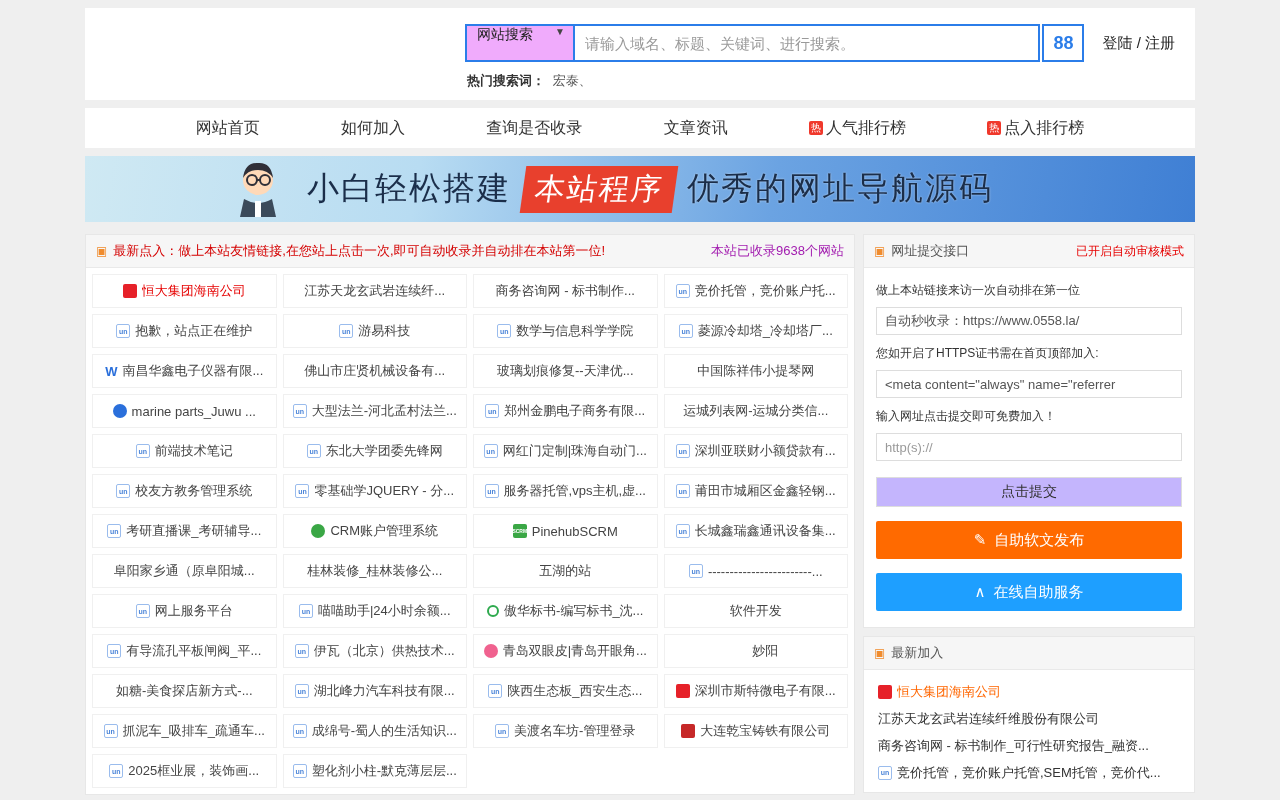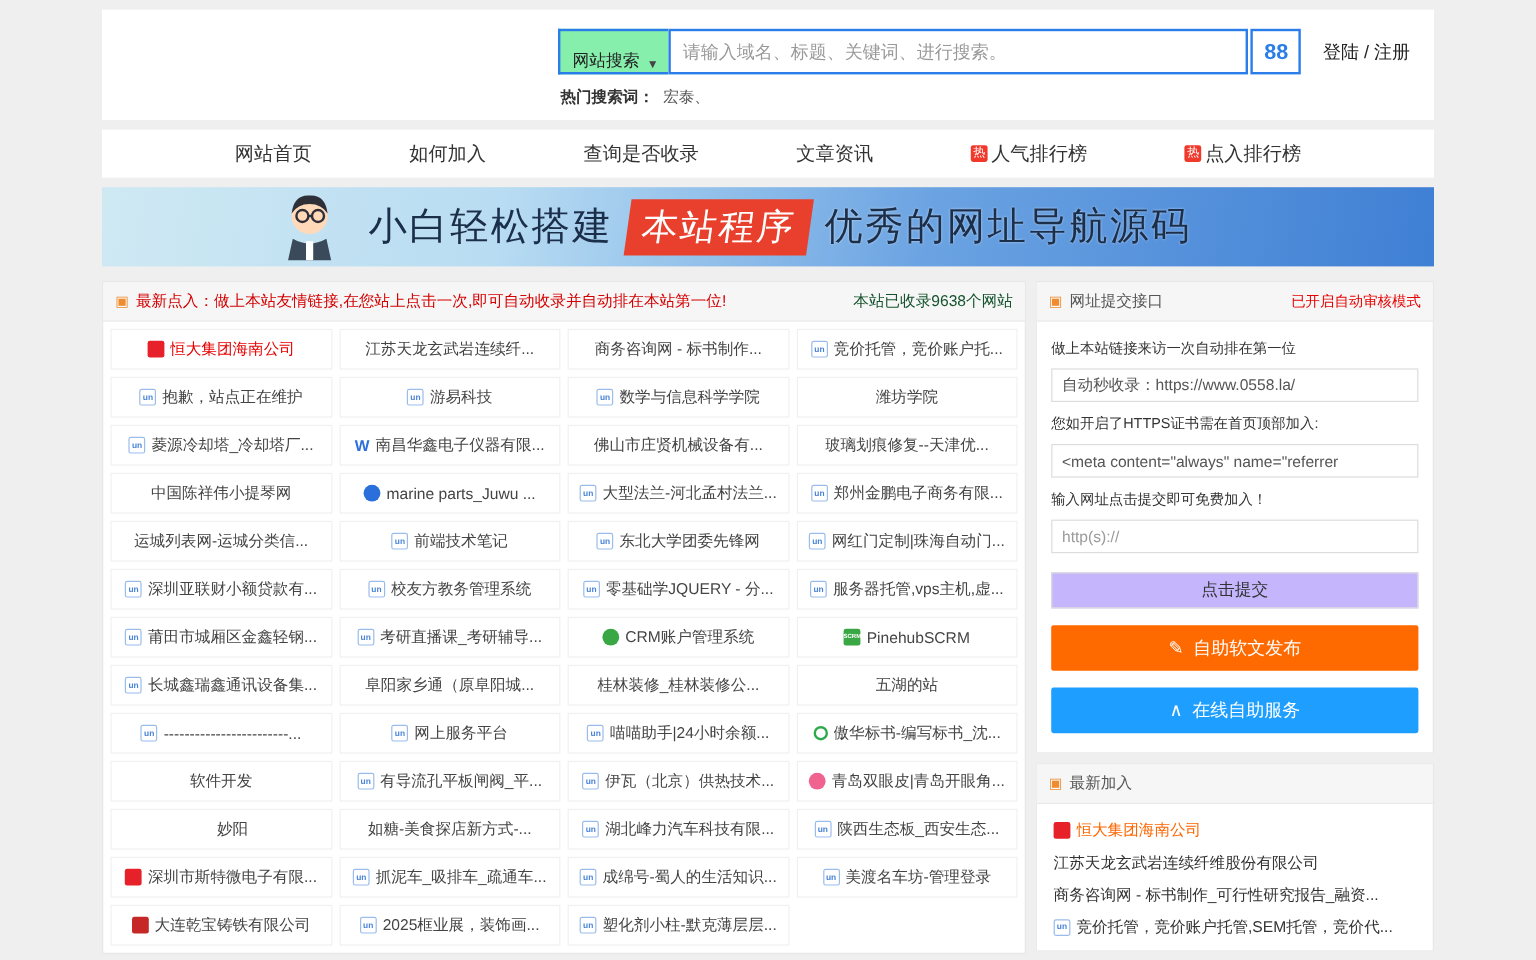--- a/index.html
+++ b/index.html
@@ -6,22 +6,22 @@
   html,body { width:1280px; height:800px; overflow:hidden; }
   body { background:#efefef; font-family:"Liberation Sans","DejaVu Sans",sans-serif; color:#333; }
   a { text-decoration:none; color:inherit; cursor:pointer; }
   .container { width:1110px; margin:0 auto; }
 
   
   .site-header { background:#fff; margin-top:8px; padding:16px 20px 10px; display:flex; }
   .logo { width:360px; height:66px; flex:0 0 360px; }
   .search-area { flex:1; }
   .search-row { display:flex; align-items:stretch; height:38px; }
-  .search-select { display:flex; align-items:flex-end; gap:6px; padding:0 8px 0 10px;
-    border:2px solid #2b7de9; border-right:none; font-size:14px; color:#222; background:#86efac; cursor:pointer; white-space:nowrap; }
+  .search-select { display:flex; align-items:flex-start; gap:22px; padding:0 8px 0 10px;
+    border:2px solid #2b7de9; border-right:none; font-size:14px; color:#222; background:#f0abfc; cursor:pointer; white-space:nowrap; }
   .search-select .arrow { font-size:10px; color:#444; }
   .search-input { flex:1; border:2px solid #2b7de9; padding:0 10px; font-size:15px; color:#333; outline:none; }
   .search-input::placeholder { color:#9a9a9a; }
   .search-btn { width:42px; margin-left:2px; border:2px solid #2b7de9; background:#fff; color:#2b7de9;
     font-size:18px; cursor:pointer;font-weight:bold; }
   .hot-words { margin-top:10px; font-size:13px; color:#333; padding-left:2px; }
   .hot-words .lbl { font-weight:bold; }
   .hot-words .word { color:#555; margin-left:4px; }
   .auth { margin-left:18px; padding-top:10px; font-size:15px; color:#222; white-space:nowrap; }
 
@@ -43,21 +43,21 @@
   .banner .t2 { font-size:32px; color:#1b2e4a; letter-spacing:2px; text-shadow:0 0 2px rgba(255,255,255,.6); }
 
   
   .main { display:flex; gap:8px; margin-top:12px; align-items:flex-start; }
   .card { background:#fff; border:1px solid #e7e7e7; }
   .card-header { height:33px; display:flex; align-items:center; gap:6px; padding:0 10px;
     background:#f6f6f6; border-bottom:1px solid #e9e9e9; font-size:13px; color:#555; }
   .hdr-icon { color:#f08c2e; font-size:12px; }
   .left-col { flex:0 0 770px; }
   .latest-bar-text { color:#d40000; }
-  .site-count { margin-left:auto; color:#14532d; }
+  .site-count { margin-left:auto; color:#a21caf; }
 
   .site-grid { padding:6px; display:grid; grid-template-columns:repeat(4,1fr); gap:6px; }
   .site-cell { height:34px; border:1px solid #f0f0f0; display:flex; align-items:center; justify-content:center;
     padding:0 6px; font-size:13px; color:#444; overflow:hidden; white-space:nowrap; background:#fff; }
   .site-label { overflow:hidden; text-overflow:ellipsis; white-space:nowrap; }
 
   .fav { flex:0 0 auto; margin-right:5px; width:14px; height:14px; display:inline-flex;
     align-items:center; justify-content:center; border-radius:2px; font-size:8px; line-height:1; }
   .fav-un { border:1px solid #9abced; color:#4a84d8; background:#fff; font-size:7px; font-weight:bold; }
   .fav-sq { border-radius:2px; }
@@ -187,23 +187,20 @@
             <span class="fav fav-un">un</span>
             <span class="site-label">抱歉，站点正在维护</span>
           </a>
           <a class="site-cell">
             <span class="fav fav-un">un</span>
             <span class="site-label">游易科技</span>
           </a>
           <a class="site-cell">
             <span class="fav fav-un">un</span>
             <span class="site-label">数学与信息科学学院</span>
-          </a>
-          <a class="site-cell">
-            <span class="site-label">潍坊学院</span>
           </a>
           <a class="site-cell">
             <span class="fav fav-un">un</span>
             <span class="site-label">菱源冷却塔_冷却塔厂...</span>
           </a>
           <a class="site-cell">
             <span class="fav fav-letter" style="color: rgb(42, 111, 219);">W</span>
             <span class="site-label">南昌华鑫电子仪器有限...</span>
           </a>
           <a class="site-cell">

